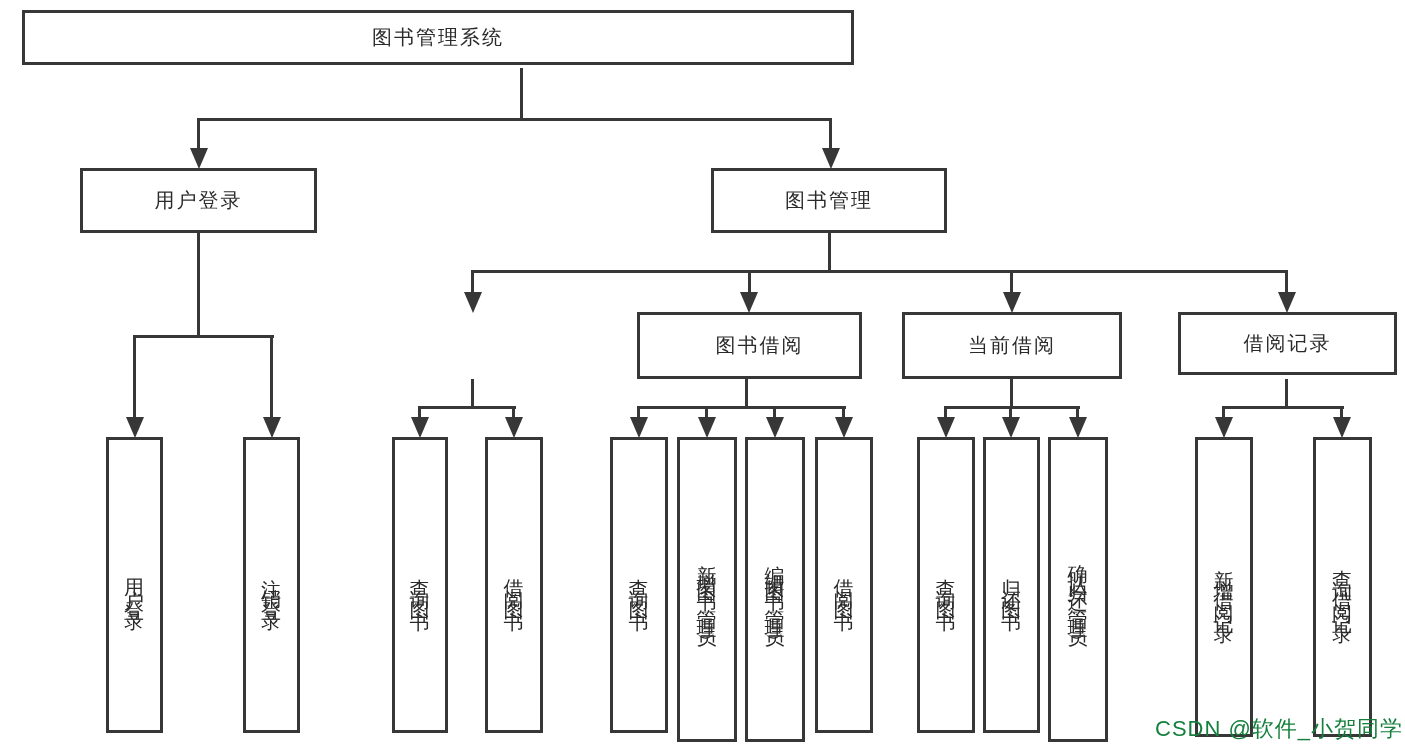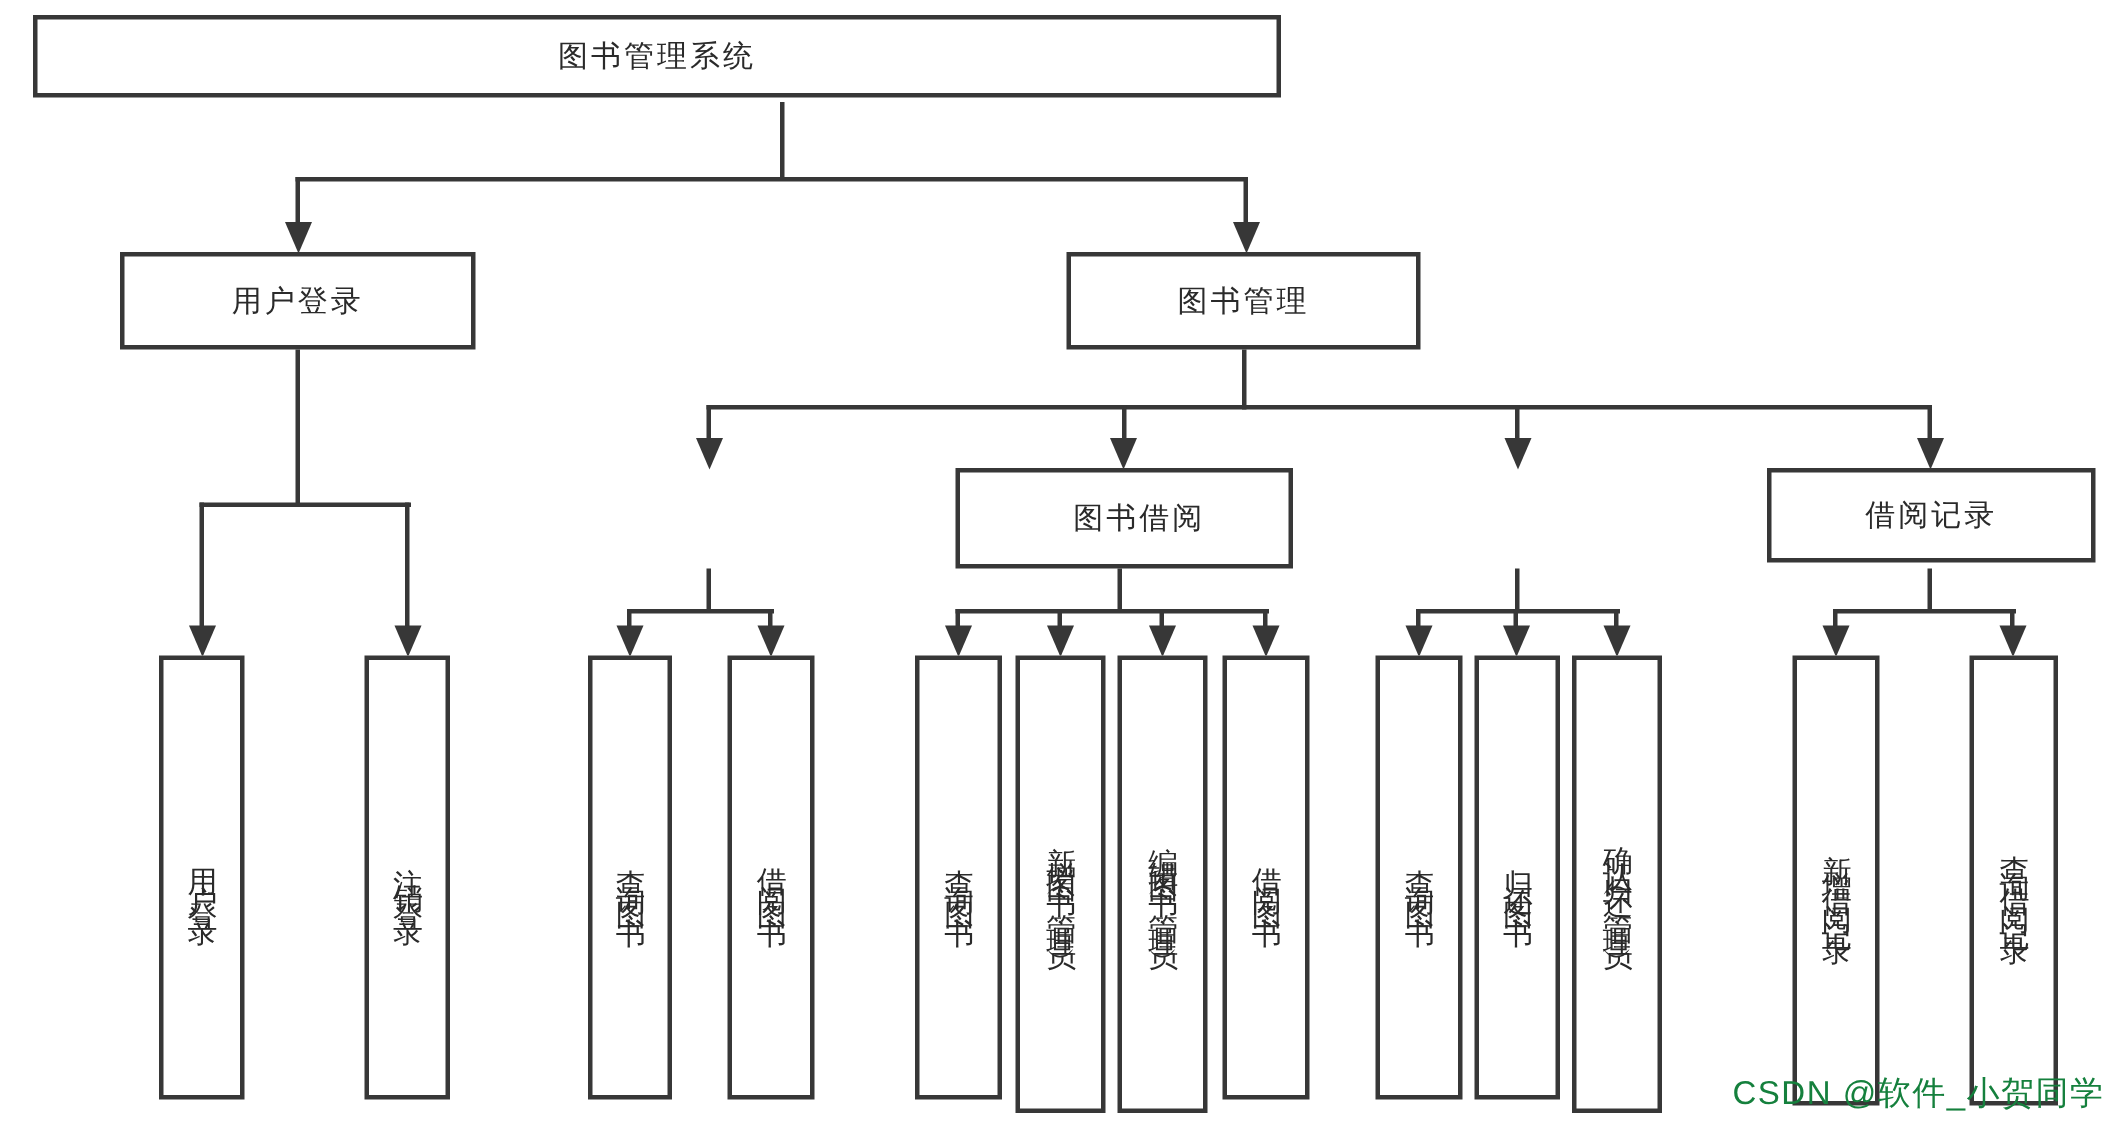--- a/index.html
+++ b/index.html
@@ -90,20 +90,21 @@
   <div class="line" style="left:471px; top:270px; width:3px; height:24px;"></div>
   <div class="arrow" style="left:464px; top:292px;"></div>
   <div class="line" style="left:748px; top:270px; width:3px; height:24px;"></div>
   <div class="arrow" style="left:740px; top:292px;"></div>
   <div class="line" style="left:1010px; top:270px; width:3px; height:24px;"></div>
   <div class="arrow" style="left:1003px; top:292px;"></div>
   <div class="line" style="left:1285px; top:270px; width:3px; height:24px;"></div>
   <div class="arrow" style="left:1278px; top:292px;"></div>
 
   <div class="node" style="left:637px; top:312px; width:225px; height:67px;padding-left:20px;">图书借阅</div>
+  <div class="node" style="left:902px; top:312px; width:220px; height:67px;">当前借阅</div>
   <div class="node" style="left:1178px; top:312px; width:219px; height:63px;">借阅记录</div>
 
   <div class="line" style="left:471px; top:379px; width:3px; height:29px;"></div>
   <div class="line" style="left:419px; top:406px; width:97px; height:3px;"></div>
   <div class="line" style="left:418px; top:406px; width:3px; height:13px;"></div>
   <div class="arrow" style="left:411px; top:417px;"></div>
   <div class="line" style="left:512px; top:406px; width:3px; height:13px;"></div>
   <div class="arrow" style="left:505px; top:417px;"></div>
 
   <div class="line" style="left:745px; top:379px; width:3px; height:29px;"></div>

